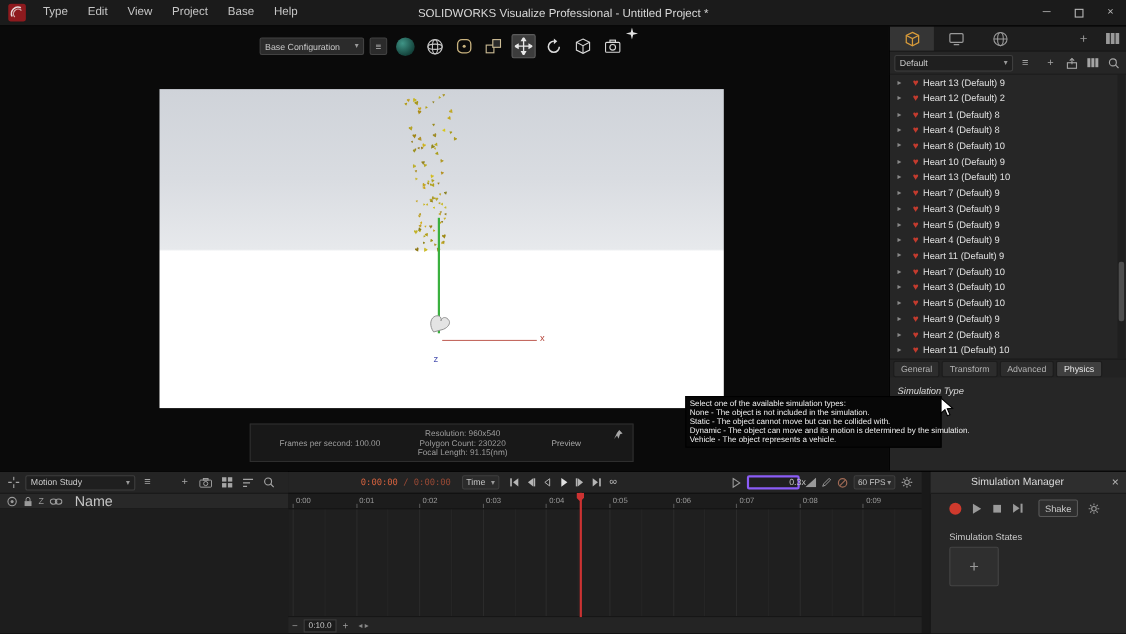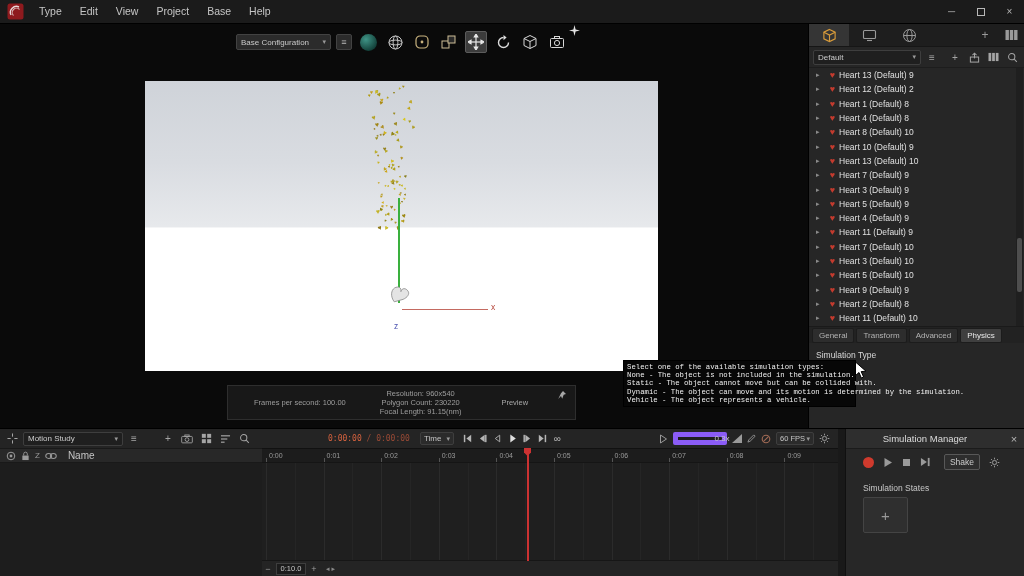--- a/index.html
+++ b/index.html
@@ -64,47 +64,47 @@
   .tree-row{height:14.3px;display:flex;align-items:center;padding-left:7px;}
   .tree-arrow{color:#8a8a8a;font-size:7px;width:10px;}
   .tree-heart{color:var(--heart-red);font-size:9px;width:13px;text-align:center;}
   .tree-label{font-size:8.5px;color:#e0e0e0;white-space:nowrap;}
   .scrollbar{position:absolute;right:1px;top:0;width:7px;height:258px;background:#1f1f1f;}
   .scroll-thumb{position:absolute;left:1px;top:170px;width:5px;height:54px;background:#4e4e4e;border-radius:2px;}
 
   .prop-tabs{height:17px;display:flex;align-items:center;gap:2px;background:#222;padding:1px 3px;border-top:1px solid #1a1a1a;}
   .prop-tab{padding:2px 6px;font-size:8px;color:#b3b3b3;background:#2d2d2d;border:1px solid #1c1c1c;border-radius:2px;}
   .prop-tab.active{background:#3f3f3f;color:#e8e8e8;}
-  .physics-sec{padding:7px 7px 0 7px;}
+  .physics-sec{padding:7px 7px 0 7px;font-style:italic;}
   .sec-label{font-size:8.5px;color:#d8d8d8;margin-bottom:5px;}
   .sim-dropdown{height:15px;background:#1c1c1c;border:1px solid #4a4a4a;border-radius:2px;display:flex;align-items:center;font-size:8.5px;color:#ddd;padding:0 5px;}
   .sim-dropdown .lbl{flex:1;text-align:center;}
 
   
   .bottom{position:absolute;left:0;top:428px;width:1024px;height:148px;background:#202020;border-top:1px solid #000;}
   .bp-left{position:absolute;left:0;top:0;width:262px;height:148px;background:#1d1d1d;}
   .bp-row1{height:19px;display:flex;align-items:center;gap:3px;padding:0 4px;background:#242424;}
   .ms-select{width:100px;height:14px;background:#1f1f1f;border:1px solid #3e3e3e;border-radius:2px;display:flex;align-items:center;font-size:8px;color:#ccc;padding:0 4px;}
   .ms-select .lbl{flex:1;}
   .bp-row2{height:15px;display:flex;align-items:center;gap:5px;padding:0 6px;background:#282828;border-top:1px solid #191919;border-bottom:1px solid #191919;}
-  .name-hdr{font-size:10px;color:#c5c5c5;margin-left:6px;}
+  .name-hdr{font-size:13px;color:#c5c5c5;margin-left:6px;}
 
   .tl{position:absolute;left:262px;top:0;width:576px;height:148px;}
   .tl-transport{height:19px;background:#242424;display:flex;align-items:center;}
   .timecode{margin-left:66px;font-family:"DejaVu Sans Mono",monospace;font-size:8px;white-space:nowrap;}
   .tc-cur{color:var(--timecode-red);}
   .tc-sep,.tc-tot{color:#9a4a35;}
   .time-select{margin-left:10px;width:34px;height:13px;background:#2b2b2b;border:1px solid #3e3e3e;border-radius:2px;display:flex;align-items:center;font-size:8px;color:#c5c5c5;padding:0 3px;}
   .time-select .lbl{flex:1;}
   .tbtns{display:flex;margin-left:6px;}
   .tbtn{width:15px;height:15px;display:flex;align-items:center;justify-content:center;}
   .tbtn svg{width:11px;height:11px;}
   .tbtn.loop{color:#b5b5b5;font-size:10px;}
   .t-right{margin-left:auto;display:flex;align-items:center;gap:5px;padding-right:8px;}
-  .speed-box{width:26px;height:13px;background:#1f1f1f;border:5px solid #8b5cf6;border-radius:2px;font-size:8px;color:#c5c5c5;display:flex;align-items:center;justify-content:center;padding-left:44px;}
+  .speed-box{width:26px;height:13px;background:#1f1f1f;border:2px solid #8b5cf6;border-radius:2px;font-size:8px;color:#c5c5c5;display:flex;align-items:center;justify-content:center;padding-left:44px;}
   .fps-select{width:38px;height:13px;background:#2b2b2b;border:1px solid #3e3e3e;border-radius:2px;display:flex;align-items:center;font-size:7.5px;color:#c5c5c5;padding:0 3px;}
   .fps-select .lbl{flex:1;}
 
   .tl-ruler{position:relative;height:14px;background:#1c1c1c;border-top:1px solid #111;overflow:hidden;}
   .tick-label{position:absolute;top:3px;font-size:7px;color:#9a9a9a;}
   .ruler-tickmark{position:absolute;bottom:0;width:1px;height:4px;background:#555;}
   .tl-body{position:relative;height:98px;background:#1f1f1f;overflow:hidden;border-top:1px solid #151515;}
   .gridline{position:absolute;top:0;width:1px;height:98px;background:#2b2b2b;}
   .gridline.minor{background:#252525;}
   .playhead{position:absolute;left:265px;top:19px;width:1.5px;height:113px;background:var(--playhead-red);z-index:6;}
@@ -121,21 +121,21 @@
   .sim-title{flex:1;text-align:center;font-size:9.5px;color:#dcdcdc;}
   .sim-close{width:20px;text-align:center;color:#b5b5b5;font-size:11px;}
   .sim-toolbar{height:26px;display:flex;align-items:center;gap:9px;padding-left:17px;}
   .rec-dot{width:11px;height:11px;border-radius:50%;background:var(--record-red);}
   .sim-gly{color:#9a9a9a;font-size:10px;display:flex;align-items:center;}
   .shake-btn{width:36px;height:16px;border:1px solid #585858;background:#2e2e2e;border-radius:2px;font-size:8.5px;color:#ccc;display:flex;align-items:center;justify-content:center;margin-left:4px;}
   .sim-states-label{font-size:8.5px;color:#c8c8c8;margin:8px 0 4px 17px;}
   .state-add{margin-left:17px;width:45px;height:36px;background:#2f2f2f;border:1px solid #444;border-radius:2px;display:flex;align-items:center;justify-content:center;color:#999;font-size:15px;}
 
   
-  .tooltip{position:absolute;left:623px;top:360px;width:233px;background:#070707;border:1px solid #000;padding:2px 3px;z-index:40;font-family:Liberation Mono, monospace;}
+  .tooltip{position:absolute;left:623px;top:360px;width:233px;background:#070707;border:1px solid #000;padding:2px 3px;z-index:40;}
   .tooltip div{font-size:7.3px;line-height:8.2px;color:#f0f0f0;white-space:nowrap;}
   .cursor{position:absolute;left:854px;top:361px;z-index:50;}
 
   svg{display:block;}
 </style>
 </head>
 <body>
 
 <div id="app">
 
@@ -148,20 +148,21 @@
         </svg>
     </div>
     <div class="menus">
         <div class="menu-item">Type</div>
         <div class="menu-item">Edit</div>
         <div class="menu-item">View</div>
         <div class="menu-item">Project</div>
         <div class="menu-item">Base</div>
         <div class="menu-item">Help</div>
       </div>
+    <div class="tb-title">SOLIDWORKS Visualize Professional - Untitled Project *</div>
     <div class="winbtns">
       <div class="winbtn">─</div>
       <div class="winbtn">
           <span class="maxbox"></span>
         </div>
       <div class="winbtn">×</div>
     </div>
   </div>
 
   <div class="viewport-bg">

